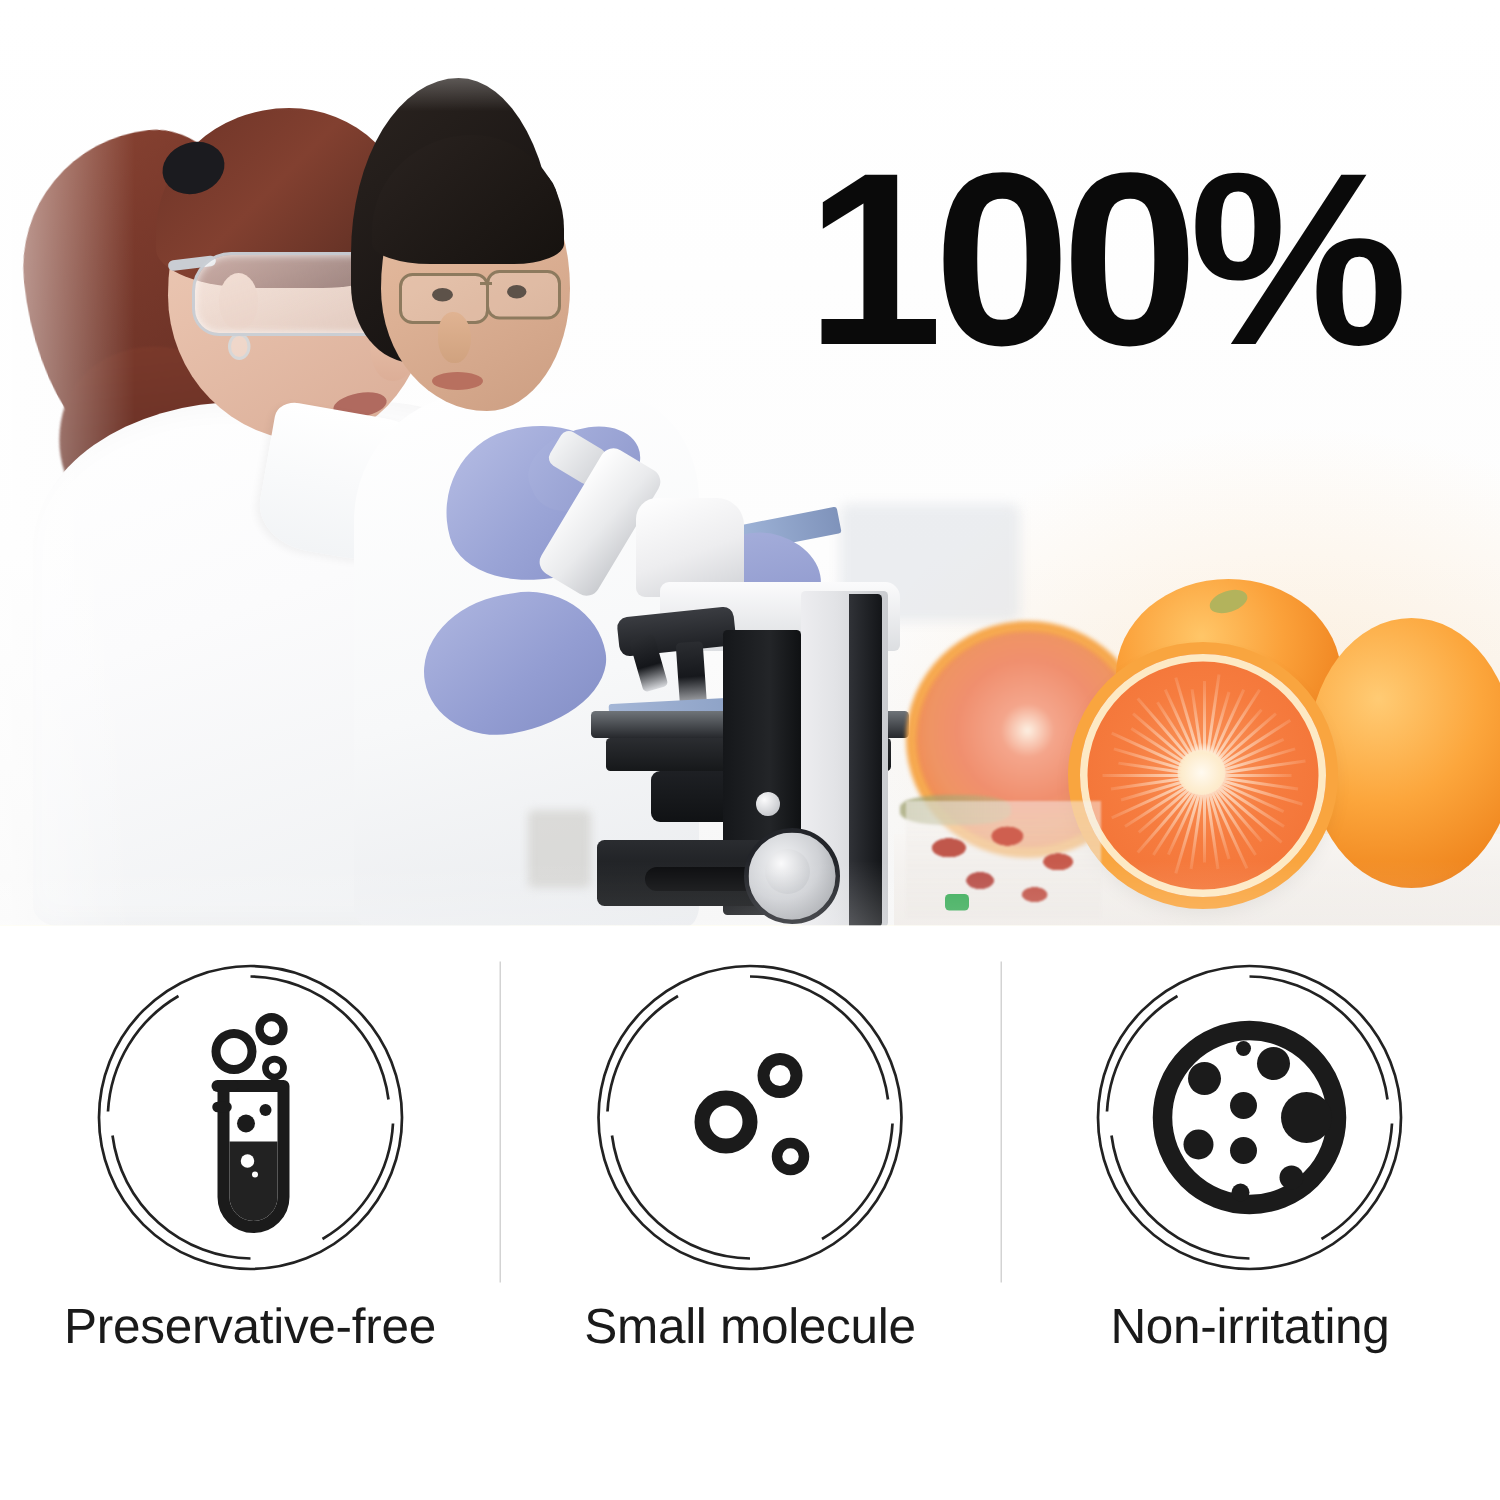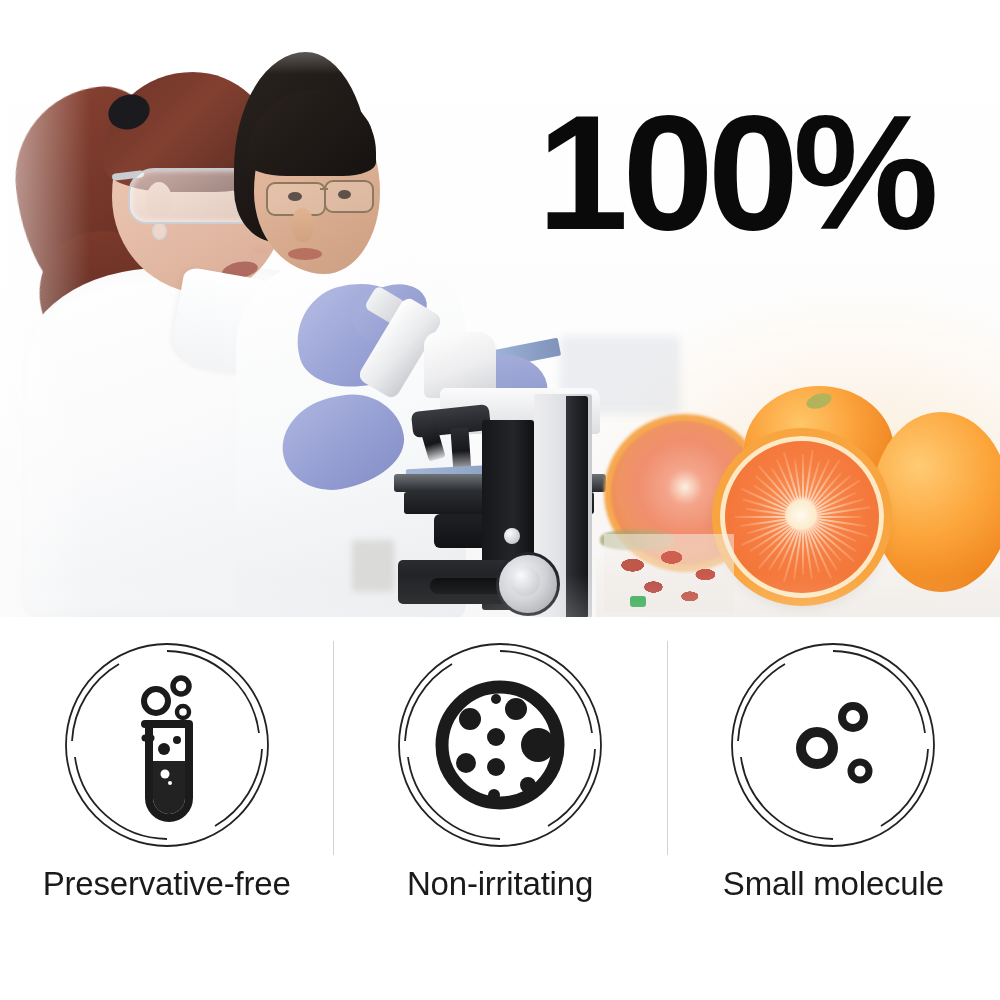--- a/index.html
+++ b/index.html
@@ -784,44 +784,44 @@
     </div>
 
     <div class="feature">
       <svg class="feature-icon" viewBox="0 0 216 216">
         <circle cx="108" cy="108" r="101" fill="none" stroke="#222" stroke-width="1.8"></circle>
         <path d="M108 14 A94 94 0 0 1 200 96" fill="none" stroke="#222" stroke-width="1.8"></path>
         <path d="M108 202 A94 94 0 0 1 16 120" fill="none" stroke="#222" stroke-width="1.8"></path>
         <path d="M13 104 A95 95 0 0 1 60 27" fill="none" stroke="#222" stroke-width="1.8"></path>
         <path d="M203 112 A95 95 0 0 1 156 189" fill="none" stroke="#222" stroke-width="1.8"></path>
 
+        <circle cx="92" cy="111" r="16" fill="none" stroke="#1b1b1b" stroke-width="10"></circle>
+        <circle cx="128" cy="80" r="11" fill="none" stroke="#1b1b1b" stroke-width="8"></circle>
+        <circle cx="135" cy="134" r="9" fill="none" stroke="#1b1b1b" stroke-width="7"></circle>
+      </svg>
+      <div class="feature-label">Small molecule</div>
+    </div>
+
+    <div class="feature">
+      <svg class="feature-icon" viewBox="0 0 216 216">
+        <circle cx="108" cy="108" r="101" fill="none" stroke="#222" stroke-width="1.8"></circle>
+        <path d="M108 14 A94 94 0 0 1 200 96" fill="none" stroke="#222" stroke-width="1.8"></path>
+        <path d="M108 202 A94 94 0 0 1 16 120" fill="none" stroke="#222" stroke-width="1.8"></path>
+        <path d="M13 104 A95 95 0 0 1 60 27" fill="none" stroke="#222" stroke-width="1.8"></path>
+        <path d="M203 112 A95 95 0 0 1 156 189" fill="none" stroke="#222" stroke-width="1.8"></path>
+
         <circle cx="108" cy="108" r="58" fill="none" stroke="#1b1b1b" stroke-width="13"></circle>
 
         <circle cx="78" cy="82" r="11" fill="#1b1b1b"></circle>
         <circle cx="104" cy="62" r="5" fill="#1b1b1b"></circle>
         <circle cx="124" cy="72" r="11" fill="#1b1b1b"></circle>
         <circle cx="104" cy="100" r="9" fill="#1b1b1b"></circle>
         <circle cx="146" cy="108" r="17" fill="#1b1b1b"></circle>
         <circle cx="74" cy="126" r="10" fill="#1b1b1b"></circle>
         <circle cx="104" cy="130" r="9" fill="#1b1b1b"></circle>
         <circle cx="136" cy="148" r="8" fill="#1b1b1b"></circle>
         <circle cx="102" cy="158" r="6" fill="#1b1b1b"></circle>
       </svg>
       <div class="feature-label">Non-irritating</div>
     </div>
 
-    <div class="feature">
-      <svg class="feature-icon" viewBox="0 0 216 216">
-        <circle cx="108" cy="108" r="101" fill="none" stroke="#222" stroke-width="1.8"></circle>
-        <path d="M108 14 A94 94 0 0 1 200 96" fill="none" stroke="#222" stroke-width="1.8"></path>
-        <path d="M108 202 A94 94 0 0 1 16 120" fill="none" stroke="#222" stroke-width="1.8"></path>
-        <path d="M13 104 A95 95 0 0 1 60 27" fill="none" stroke="#222" stroke-width="1.8"></path>
-        <path d="M203 112 A95 95 0 0 1 156 189" fill="none" stroke="#222" stroke-width="1.8"></path>
-
-        <circle cx="92" cy="111" r="16" fill="none" stroke="#1b1b1b" stroke-width="10"></circle>
-        <circle cx="128" cy="80" r="11" fill="none" stroke="#1b1b1b" stroke-width="8"></circle>
-        <circle cx="135" cy="134" r="9" fill="none" stroke="#1b1b1b" stroke-width="7"></circle>
-      </svg>
-      <div class="feature-label">Small molecule</div>
-    </div>
-
   </section>
 </div>
 
 </body></html>

